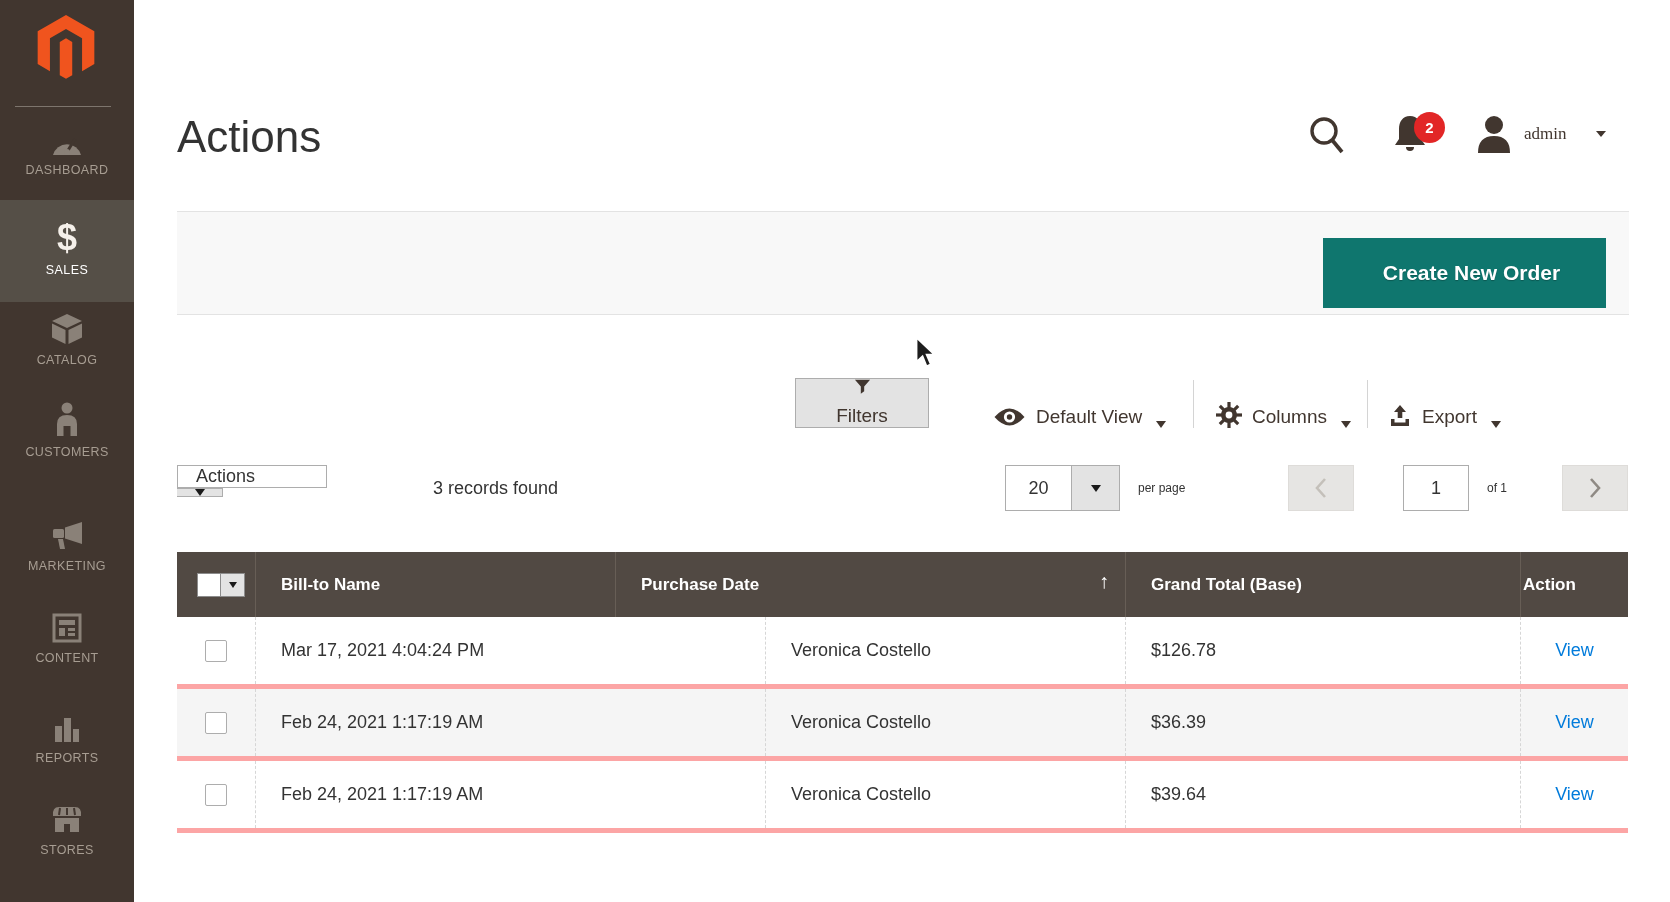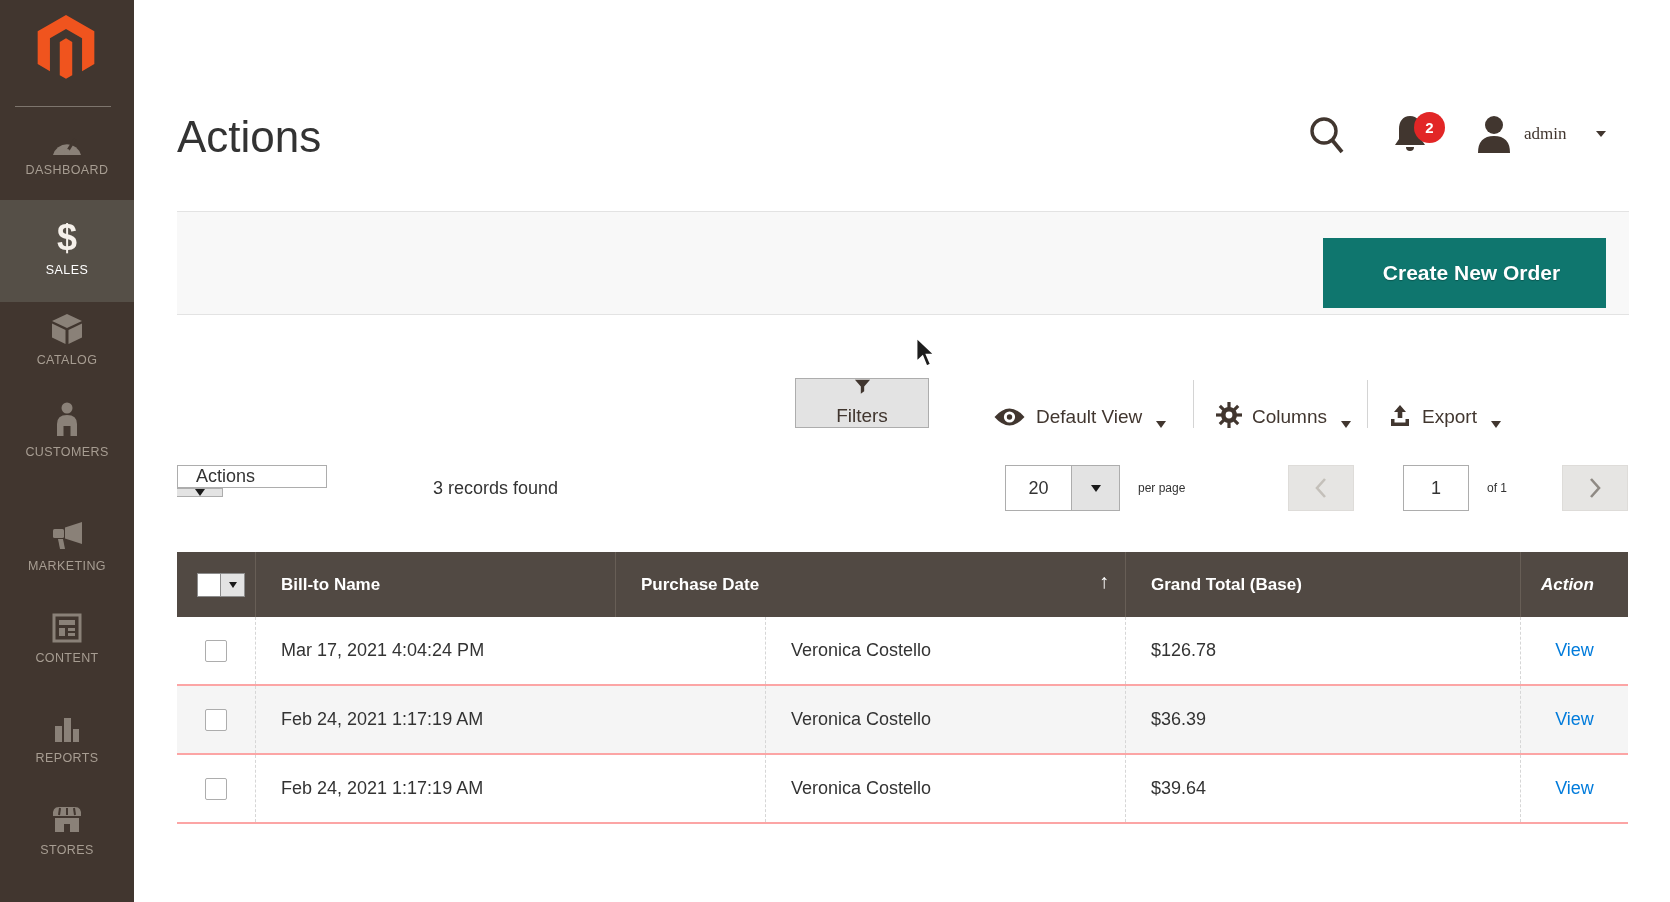--- a/index.html
+++ b/index.html
@@ -46,21 +46,21 @@
   .records{left:433px;top:465px;height:46px;display:flex;align-items:center;font-size:18px;color:#333;}
   .plain18{font-size:12px;color:#333;}
   .pagebtn{width:66px;height:46px;background:#e6e5e3;display:flex;align-items:center;justify-content:center;cursor:pointer;border:1px solid #dedcd9;box-sizing:border-box;}
   .pageinput{left:1403px;top:465px;width:66px;height:46px;border:1px solid #adadad;box-sizing:border-box;text-align:center;
       font-size:18px;color:#333;font-family:"Liberation Sans","DejaVu Sans",sans-serif;outline:none;}
   
   .grid{left:177px;top:552px;width:1451px;}
   .gridhead{display:flex;background:#514943;color:#fff;height:65px;}
   .th{display:flex;align-items:center;font-size:17px;font-weight:bold;box-sizing:border-box;border-left:1px solid #675e56;padding-left:25px;cursor:pointer;position:relative;}
   .th:first-child{border-left:none;padding-left:0;}
-  .tr{display:flex;height:67px;border-bottom:2px solid #fca5a5;background:#fff;}
+  .tr{display:flex;height:67px;border-bottom:5px solid #fca5a5;background:#fff;}
   .tr.alt{background:#f5f5f5;}
   .td{display:flex;align-items:center;font-size:18px;color:#333;box-sizing:border-box;border-left:1px dashed #d6d6d6;padding-left:25px;}
   .td:first-child{border-left:none;padding-left:0;justify-content:center;}
   .c0{width:78px;} .c1{width:510px;} .c2{width:360px;} .c3{width:395px;align-items:center;} .c4{width:108px;}
   .td.c4{justify-content:center;padding-left:0;}
   .view-link{color:#007bdb;text-decoration:none;cursor:pointer;font-size:18px;}
   .cb{width:22px;height:22px;border:1px solid #adadad;border-radius:2px;background:#fff;appearance:none;-webkit-appearance:none;margin:0;cursor:pointer;}
   .sortarrow{position:absolute;right:16px;top:18px;font-size:20px;font-weight:normal;color:#fff;}
   .hd-cb{display:flex;margin-left:20px;cursor:pointer;}
   .hd-cb .box{width:24px;height:24px;background:#fff;border:1px solid #8c8c8c;box-sizing:border-box;}
@@ -296,21 +296,21 @@
       <div class="th c2">
           <span>Bill-to Name</span>
         </div>
       <div class="th c1">
         <span>Purchase Date</span>
         <span class="sortarrow">↑</span>
       </div>
       <div class="th c3">
           <span>Grand Total (Base)</span>
         </div>
-      <div class="th c4" style="padding-left:20px;font-style:italic;">
+      <div class="th c4" style="padding-left:2px;">
           <span>Action</span>
         </div>
     </div>
 
     <div class="tr">
       <div class="td c0">
           <input type="checkbox" class="cb" style="">
         </div>
       <div class="td c1">Mar 17, 2021 4:04:24 PM</div>
       <div class="td c2">Veronica Costello</div>

